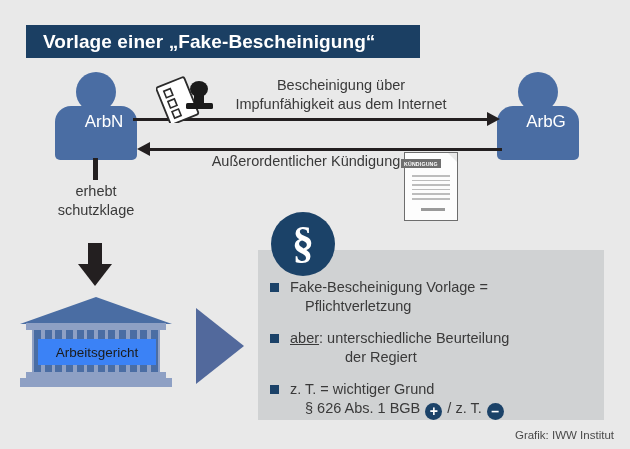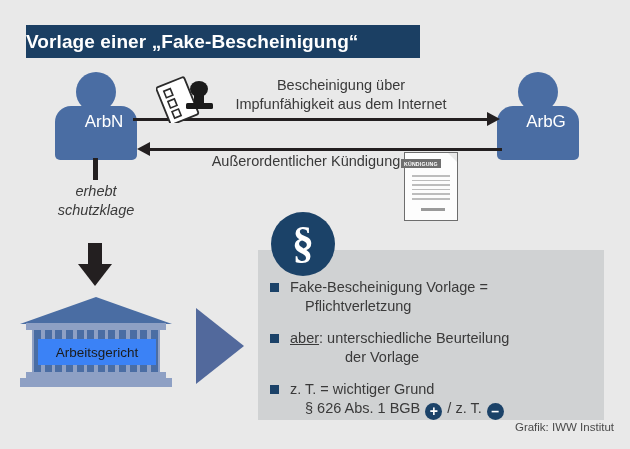--- a/index.html
+++ b/index.html
@@ -30,20 +30,21 @@
     height: 33px;
     background: #1b3f63;
     display: flex;
     align-items: center;
   }
   .title-text {
     color: #ffffff;
     font-size: 19px;
     font-weight: bold;
     letter-spacing: 0.1px;
+    padding-left: 17px;
     white-space: nowrap;
   }
 
   
   .person {
     position: absolute;
     width: 82px;
     height: 88px;
   }
   .person .head {
@@ -184,21 +185,20 @@
   }
   #v-text {
     position: absolute;
     left: 26px;
     top: 182px;
     width: 140px;
     text-align: center;
     color: #3a3a3a;
     font-size: 14.5px;
     line-height: 19px;
-    font-style: italic;
   }
   #v-arrow-shaft {
     position: absolute;
     left: 88px;
     top: 243px;
     width: 14px;
     height: 22px;
     background: #231f20;
   }
   #v-arrow-head {
@@ -356,21 +356,21 @@
     text-align: center;
     vertical-align: -3px;
     font-weight: bold;
     margin: 0 1px;
   }
 
   
   #footer-credit {
     position: absolute;
     right: 16px;
-    bottom: 16px;
+    bottom: 8px;
     color: #4a4a4a;
     font-size: 11.5px;
   }
 </style>
 </head>
 <body>
 
 <div id="stage">
 
   <div class="title-bar">
@@ -478,21 +478,21 @@
 
     <div class="bullet-row">
       <span class="sq"></span>
       <span>Fake-Bescheinigung Vorlage =</span>
       <span class="ind-1">Pflichtverletzung</span>
     </div>
 
     <div class="bullet-row">
       <span class="sq"></span>
       <span class="underlined">aber</span><span>: unterschiedliche Beurteilung</span>
-      <span class="ind-2">der Vorlage</span>
+      <span class="ind-2">der Regiert</span>
     </div>
 
     <div class="bullet-row">
       <span class="sq"></span>
       <span>z. T. = wichtiger Grund</span>
       <span class="ind-1"><span>§ 626 Abs. 1 BGB </span><span class="pm">+</span><span> / z. T. </span><span class="pm">–</span></span>
     </div>
 
   </div>
 

